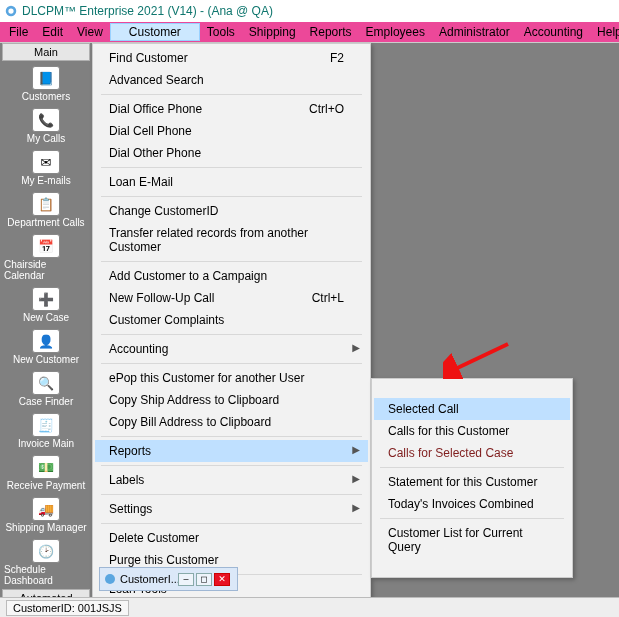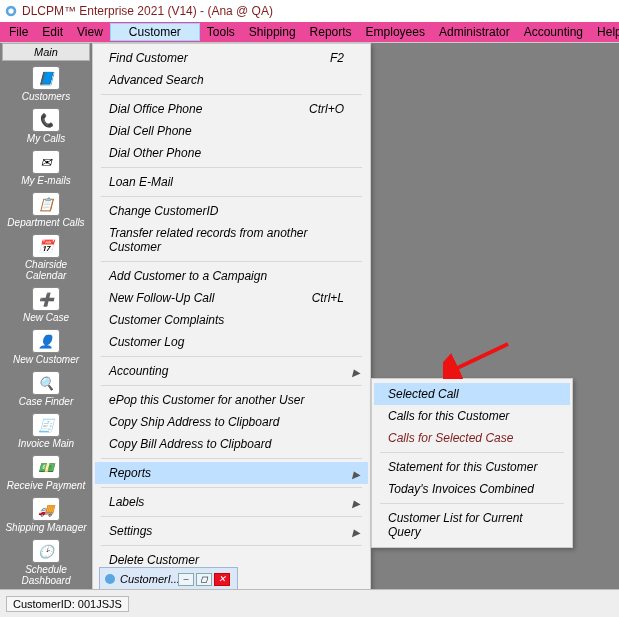--- a/index.html
+++ b/index.html
@@ -1,52 +1,52 @@
 <!DOCTYPE html>
 <html><head>
 <meta charset="utf-8">
 <style>
 * { box-sizing: border-box; margin: 0; padding: 0; font-family: "Segoe UI", Tahoma, sans-serif; font-size: 12px; }
 body { width: 619px; height: 617px; background: #fff; overflow: hidden; position: relative; }
 
-.titlebar { height: 22px; display: flex; align-items: center; padding: 0 4px; color: #7f1d1d; }
+.titlebar { height: 22px; display: flex; align-items: center; padding: 0 4px; color: #0f766e; }
 .titlebar .app-icon { width: 14px; height: 14px; margin-right: 4px; }
 .titlebar span { font-size: 12px; }
 
 .menubar { height: 20px; display: flex; align-items: center; padding: 0 2px; background: #ec4899; }
 .menubar .menu-item { padding: 2px 7px; cursor: default; }
 .menubar .menu-item.active { background: #cce8ff; border: 1px solid #99d1ff; padding: 1px 18px; }
 
-.workspace { position: relative; height: 575px; background: #808080; border-top: 1px solid #ccc; font-style: italic; }
+.workspace { position: relative; height: 575px; background: #808080; border-top: 1px solid #ccc; }
 
 .sidebar { position: absolute; left: 2px; top: 0; width: 88px; background: #808080; }
 .sidebar-header, .sidebar-section { background: #e6e6e6; border: 1px solid #b0b0b0; text-align: center; padding: 2px 0; font-size: 11px; margin-bottom: 1px; cursor: default; }
 .sidebar-items { display: flex; flex-direction: column; align-items: center; gap: 1px; padding-top: 2px; }
 .sb-item { display: flex; flex-direction: column; align-items: center; width: 84px; padding: 2px 0 3px; cursor: default; }
 .sb-item .ic { width: 28px; height: 24px; background: #fff; border: 1px solid #888; border-radius: 3px; display: flex; align-items: center; justify-content: center; font-size: 13px; }
-.sb-item .lbl { color: #fff; font-size: 10px; text-align: center; margin-top: 1px; line-height: 11px; }
+.sb-item .lbl { color: #fff; font-size: 10px; margin-top: 1px; line-height: 11px; }
 
 .dropdown { position: absolute; left: 92px; top: 0; width: 279px; background: #f2f2f2; border: 1px solid #ccc; box-shadow: 2px 2px 4px rgba(0,0,0,.25); padding: 3px 2px; }
-.dd-item { display: flex; align-items: flex-end; justify-content: space-between; padding: 4px 24px 4px 14px; cursor: default; position: relative; }
+.dd-item { display: flex; align-items: flex-start; justify-content: space-between; padding: 4px 24px 4px 14px; cursor: default; position: relative; }
 .dd-item.highlight { background: #bfe0ff; }
 .dd-item .arrow { position: absolute; right: 8px; font-size: 10px; color: #555; }
 .dd-item.disabled { color: #7f1d1d; }
 .dd-sep { height: 1px; background: #d8d8d8; margin: 3px 6px; }
 
-.submenu { position: absolute; left: 371px; top: 335px; width: 202px; background: #f2f2f2; border: 1px solid #ccc; box-shadow: 2px 2px 4px rgba(0,0,0,.25); padding: 4px 2px; }
+.submenu { position: absolute; left: 371px; top: 335px; width: 202px; background: #f2f2f2; border: 1px solid #ccc; box-shadow: 2px 2px 4px rgba(0,0,0,.25); padding: 19px 2px; }
 
 .red-arrow { position: absolute; left: 443px; top: 296px; pointer-events: none; }
 
 .mdi-child { position: absolute; left: 99px; bottom: 26px; width: 139px; height: 24px; background: #dbe8f8; border: 1px solid #9fb7d4; display: flex; align-items: center; }
 .mdi-child .ic2 { width: 14px; height: 14px; margin: 0 3px; display:flex; align-items:center; justify-content:center; }
 .mdi-child .title { font-size: 11px; flex: 0 0 58px; overflow: hidden; white-space: nowrap; }
 .mdi-child .winbtn { width: 16px; height: 13px; border: 1px solid #8aa; margin-right: 2px; display: flex; align-items: center; justify-content: center; font-size: 9px; background: #eef4fb; }
 .mdi-child .winbtn.close { background: #e81123; color: #fff; border-color: #c00; }
 
-.statusbar { position: absolute; left: 0; bottom: 0; height: 28px; width: 619px; background: #eee; border-top: 1px solid #bbb; display: flex; align-items: center; padding-left: 6px; }
+.statusbar { position: absolute; left: 0; bottom: 0; height: 20px; width: 619px; background: #eee; border-top: 1px solid #bbb; display: flex; align-items: center; padding-left: 6px; }
 .status-cell { background: #f7f7f7; border: 1px solid #bbb; padding: 1px 6px; font-size: 11px; }
 </style>
 </head>
 <body>
 
 <div class="titlebar">
   <svg class="app-icon" viewBox="0 0 16 16">
       <circle cx="8" cy="8" r="6" fill="#5aa6e0"></circle>
       <circle cx="8" cy="8" r="3" fill="#fff"></circle>
     </svg>
@@ -160,23 +160,20 @@
       <div class="dd-item">
         <span>Add Customer to a Campaign</span>
       </div>
       <div class="dd-item">
         <span>New Follow-Up Call</span>
         <span>Ctrl+L</span>
       </div>
       <div class="dd-item">
         <span>Customer Complaints</span>
       </div>
-      <div class="dd-item">
-        <span>Customer Log</span>
-      </div>
       <div class="dd-sep"></div>
       <div class="dd-item">
         <span>Accounting</span>
         <span class="arrow">▶</span>
       </div>
       <div class="dd-sep"></div>
       <div class="dd-item">
         <span>ePop this Customer for another User</span>
       </div>
       <div class="dd-item">

